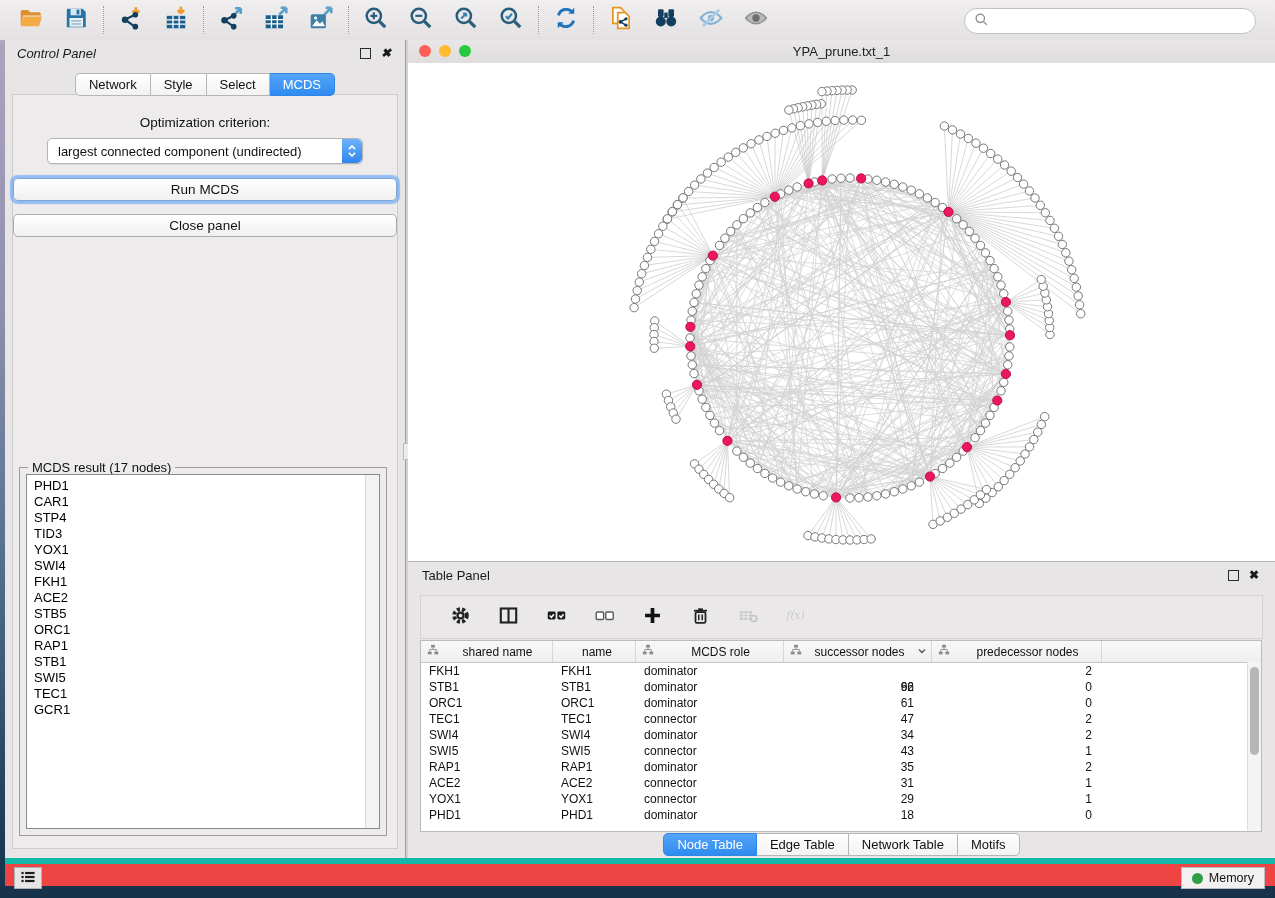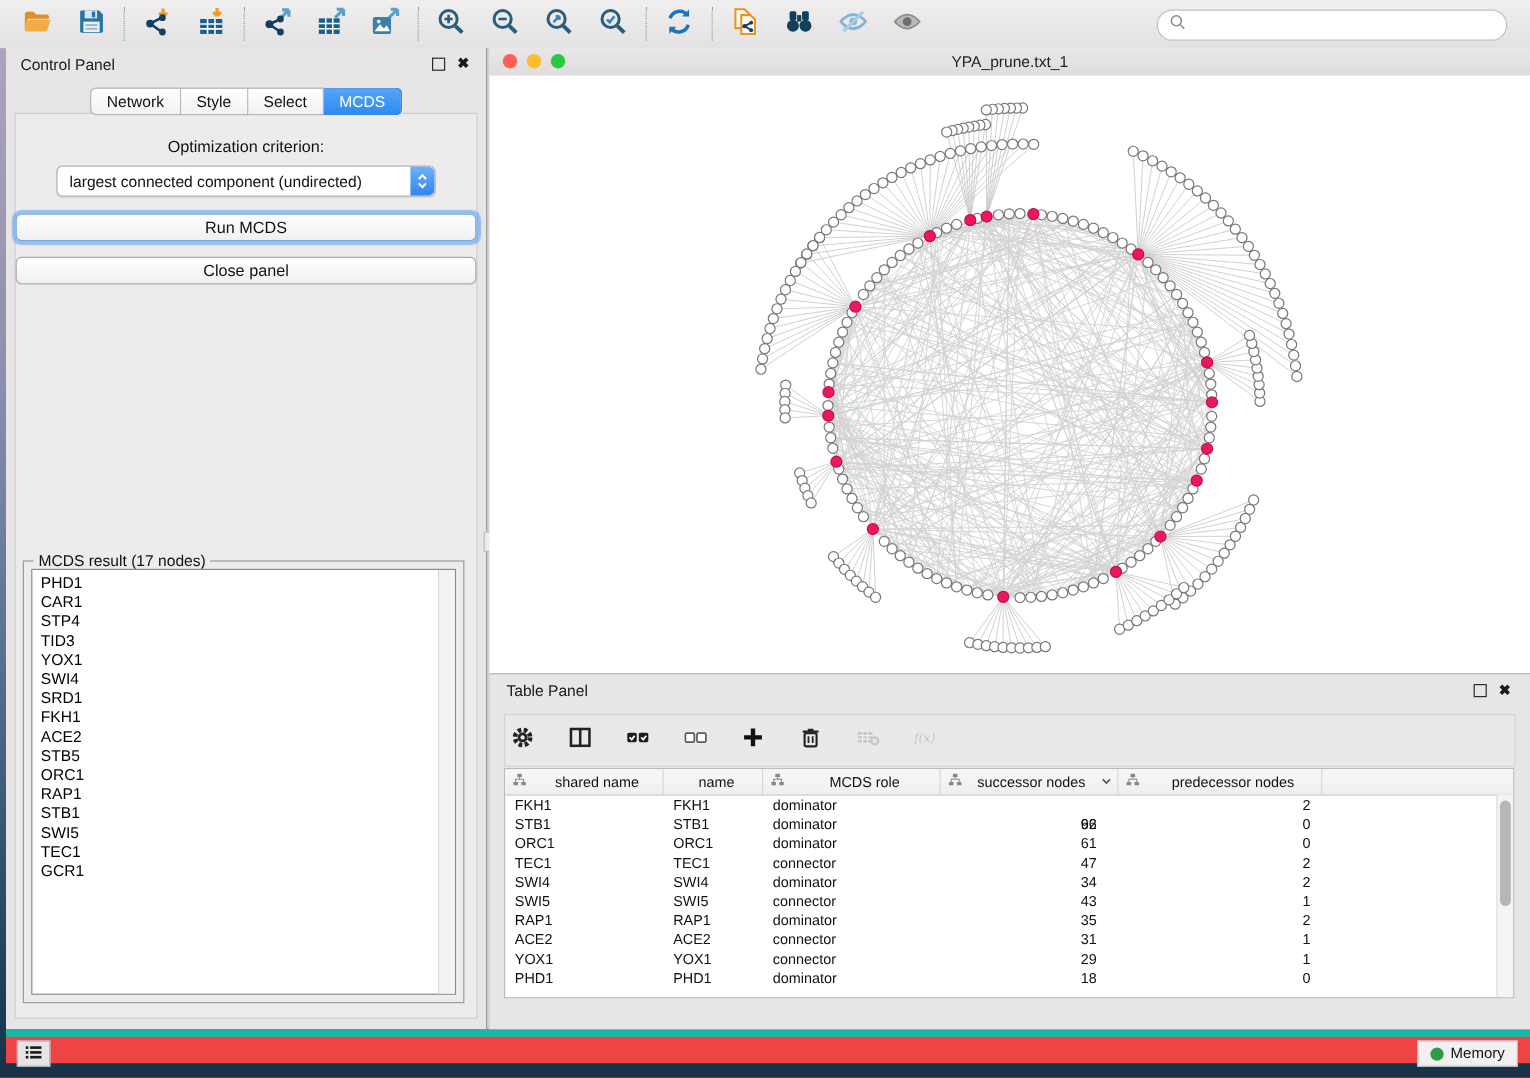--- a/index.html
+++ b/index.html
@@ -20,21 +20,21 @@
   .search-box svg{width:15px;height:15px;flex:0 0 auto;}
   .search-box input{border:none;outline:none;flex:1;font-size:12px;background:transparent;font-family:inherit;}
   
   .panel-title{font-size:13px;color:#1a1a1a;}
   .panel-btns{display:flex;align-items:center;gap:10px;}
   .float-icon{width:9px;height:9px;border:1.5px solid #2b2b2b;display:inline-block;}
   .close-icon{font-size:12px;font-weight:bold;color:#1a1a1a;line-height:1;}
   
   .control-panel{position:absolute;left:5px;top:40px;width:400px;height:818px;background:#e7e5e5;}
   .cp-header{position:absolute;left:0;top:0;right:0;height:26px;display:flex;align-items:center;
-    justify-content:space-between;padding:0 14px 0 12px;}
+    justify-content:space-between;padding:0 14px 0 12px;font-style:italic;}
   .cp-tabs{position:absolute;left:0;top:33px;width:100%;display:flex;justify-content:center;z-index:2;}
   .tab{font-size:13px;padding:3px 13px;background:linear-gradient(#ffffff,#f2f2f2);
     border:1px solid #b7b5b5;border-left-width:0;color:#111;}
   .tab:first-child{border-left-width:1px;border-radius:5px 0 0 5px;}
   .tab:last-child{border-radius:0 5px 5px 0;}
   .tab.active{background:linear-gradient(#55a5f8,#2f8bf0);color:#fff;border-color:#2f86e8;}
   .cp-inner{position:absolute;left:7px;right:7px;top:54px;bottom:9px;background:#edebeb;border:1px solid #cecccc;}
   .opt-label{margin-top:20px;text-align:center;font-size:13.5px;color:#111;}
   .dropdown{width:314px;height:24px;margin:8px auto 0 auto;background:#fff;border:1px solid #b5b3b3;
     border-radius:5px;display:flex;align-items:center;box-shadow:0 1px 1px rgba(0,0,0,.08);}
@@ -61,21 +61,21 @@
   .nw-title{font-size:13px;color:#222;}
   .traffic{position:absolute;left:11px;top:5px;display:flex;gap:8px;}
   .traffic span{width:12px;height:12px;border-radius:50%;display:inline-block;}
   .nw-canvas{position:absolute;left:0;right:0;top:23px;bottom:0;overflow:hidden;background:#fff;}
   .nw-canvas svg{width:867px;height:498px;display:block;}
   
   .table-panel{position:absolute;left:408px;top:561px;width:867px;height:297px;background:#e7e5e5;border-top:1px solid #b8b6b6;}
   .tp-header{position:absolute;left:0;top:0;right:0;height:26px;display:flex;align-items:center;
     justify-content:space-between;padding:0 16px 0 14px;gap:29px;}
   .tp-toolbar{position:absolute;left:12px;right:12px;top:33px;height:42px;background:#eae8e8;
-    border:1px solid #d4d2d2;display:flex;align-items:center;gap:24px;padding-left:2px;}
+    border:1px solid #d4d2d2;display:flex;align-items:center;gap:24px;padding-left:27px;}
   .tp-toolbar .tbl-btn{display:flex;align-items:center;justify-content:center;width:24px;height:24px;}
   .tp-toolbar .tbl-btn svg{width:21px;height:21px;}
   .tp-toolbar .tbl-btn.disabled{opacity:.42;}
   .tp-table{position:absolute;left:12px;right:13px;top:78px;height:190px;background:#fff;border:1px solid #bcbaba;overflow:hidden;}
   .tbl-head{display:flex;height:21px;background:linear-gradient(#f8f8f8,#efefef);border-bottom:1px solid #c6c6c6;}
   .hcell{display:flex;align-items:center;border-right:1px solid #d7d7d7;font-size:12px;color:#111;
     padding-left:6px;gap:4px;box-sizing:border-box;}
   .hcell .hlabel{flex:1;text-align:center;white-space:nowrap;overflow:hidden;}
   .hcell svg.tree{width:12px;height:12px;flex:0 0 auto;}
   .hcell svg.chev{width:10px;height:10px;flex:0 0 auto;margin-right:4px;}
@@ -293,21 +293,20 @@
       </div>
       <div class="result-group">
         <span class="group-label">MCDS result (17 nodes)</span>
         <div class="result-list" id="result-list">
             <div>PHD1</div>
             <div>CAR1</div>
             <div>STP4</div>
             <div>TID3</div>
             <div>YOX1</div>
             <div>SWI4</div>
-            <div>SRD1</div>
             <div>FKH1</div>
             <div>ACE2</div>
             <div>STB5</div>
             <div>ORC1</div>
             <div>RAP1</div>
             <div>STB1</div>
             <div>SWI5</div>
             <div>TEC1</div>
             <div>GCR1</div>
           </div>
@@ -1372,20 +1371,26 @@
             <div class="tcell l" style="width: 83px;">PHD1</div>
             <div class="tcell l" style="width: 148px;">dominator</div>
             <div class="tcell r" style="width: 148px; padding-right: 18px;">18</div>
             <div class="tcell r" style="width: 170px; padding-right: 10px;">0</div>
           </div>
         </div>
       <div class="tbl-scroll">
         <span class="tbl-thumb"></span>
       </div>
     </div>
+    <div class="tp-tabs" id="tp-tabs">
+        <span class="tab active">Node Table</span>
+        <span class="tab">Edge Table</span>
+        <span class="tab">Network Table</span>
+        <span class="tab">Motifs</span>
+      </div>
   </div>
 
   <div class="status-bar">
     <button class="list-btn">
       <span id="list-icon-slot"><svg width="16" height="16" viewBox="0 0 22 22">
             <g fill="#1c1c1c">
               <rect x="2" y="4" width="3" height="3"></rect>
               <rect x="7" y="4" width="13" height="3"></rect>
               <rect x="2" y="9.5" width="3" height="3"></rect>
               <rect x="7" y="9.5" width="13" height="3"></rect>

